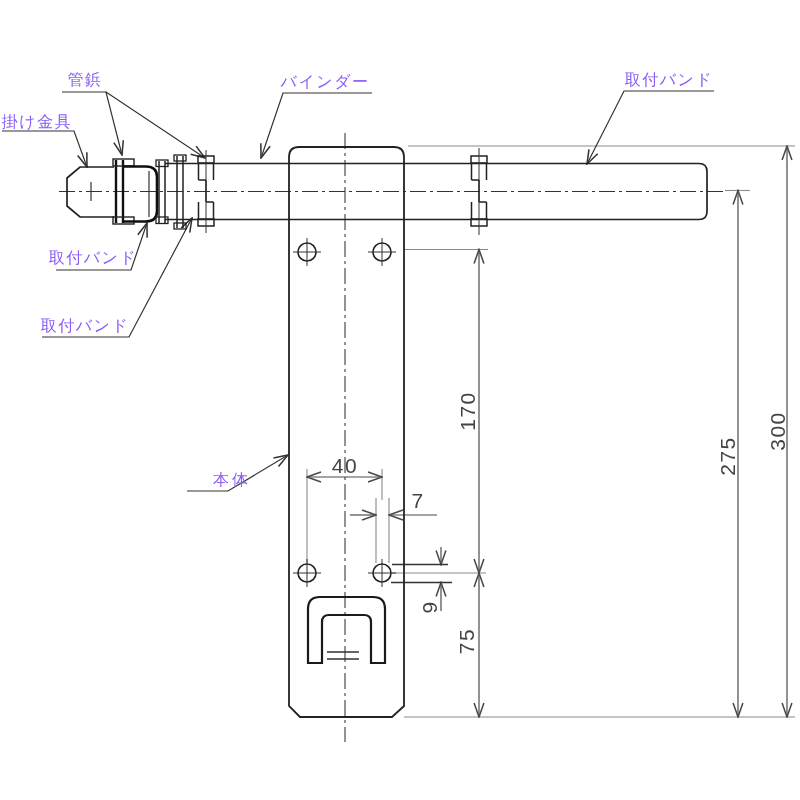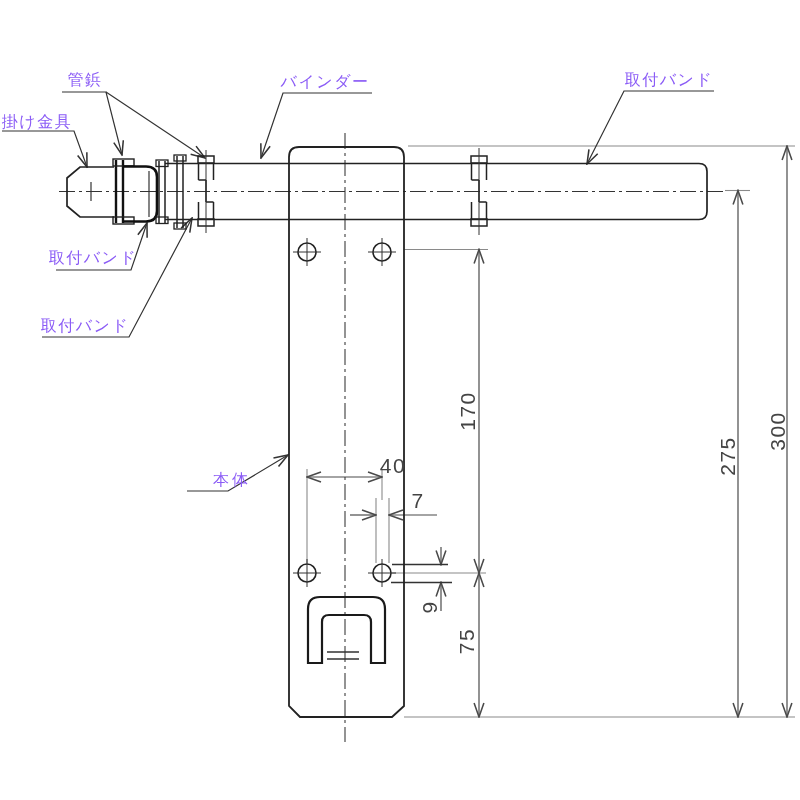--- a/index.html
+++ b/index.html
@@ -113,20 +113,20 @@
 </svg>
 
 <div class="lbl" style="left:85px;top:80px;">管鋲</div>
 <div class="lbl" style="left:37px;top:122px;">掛け金具</div>
 <div class="lbl" style="left:325px;top:82px;">バインダー</div>
 <div class="lbl" style="left:669px;top:80px;">取付バンド</div>
 <div class="lbl" style="left:93px;top:258px;">取付バンド</div>
 <div class="lbl" style="left:85px;top:326px;">取付バンド</div>
 <div class="lbl" style="left:208px;top:480px;letter-spacing:3px;margin-left:24px;">本体</div>
 
-<div class="dim" style="left:345px;top:466px;margin-left:48px;">40</div>
+<div class="dim" style="left:345px;top:466px;">40</div>
 <div class="dim" style="left:418px;top:501px;">7</div>
 <div class="dim rot" style="left:430px;top:607px;">9</div>
 <div class="dim rot" style="left:468px;top:411px;">170</div>
 <div class="dim rot" style="left:467px;top:641px;">75</div>
 <div class="dim rot" style="left:728px;top:456px;">275</div>
 <div class="dim rot" style="left:778px;top:431px;">300</div>
 </div>
 
 </body></html>

